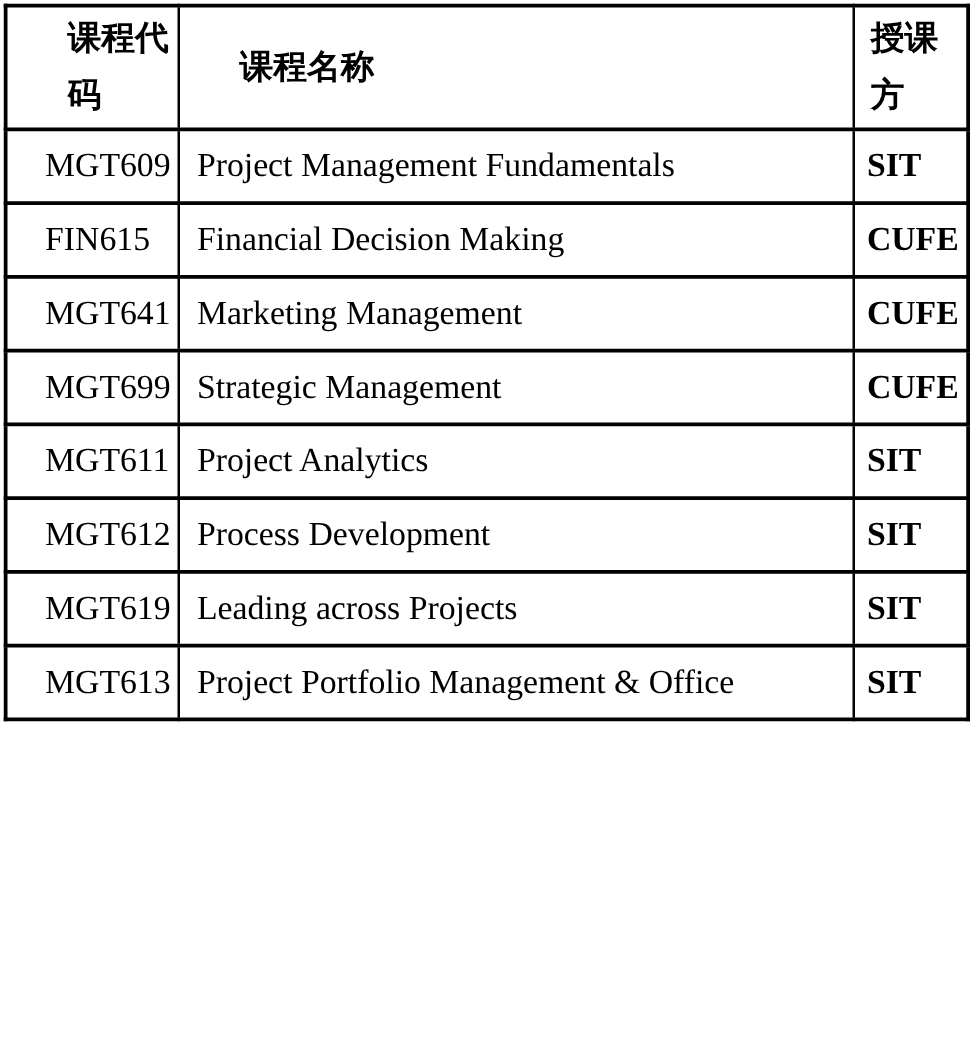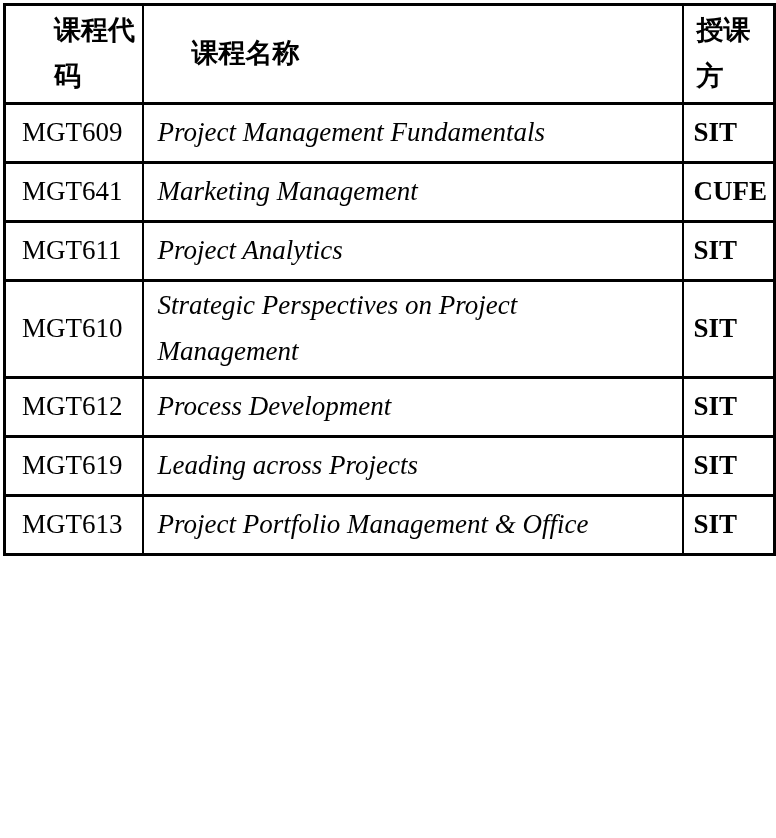--- a/index.html
+++ b/index.html
@@ -40,22 +40,22 @@
   thead th {
     height: 96px;
     font-weight: 700;
     padding: 0 6px 0 12px;
     line-height: 1.55;
   }
   thead th.h-name { }
   thead th.h-provider { padding-left: 13px; padding-right: 4px; }
 
   tbody td { height: 54px; }
-  tbody td.cell-code { padding-left: 16px; padding-right: 4px; }
-  tbody td.cell-name { padding-left: 14px; padding-right: 30px; font-style: italic; }
+  tbody td.cell-code { padding-left: 30px; padding-right: 4px; }
+  tbody td.cell-name { padding-left: 14px; padding-right: 30px; }
   tbody td.cell-provider { padding-left: 10px; padding-right: 2px; font-weight: bold; }
 </style>
 </head>
 <body>
 
 <table class="course-table">
   <colgroup>
     <col class="col-code">
     <col class="col-name">
     <col class="col-provider">
@@ -69,40 +69,45 @@
   </thead>
   <tbody>
   <tr>
     <td class="cell-code">MGT609</td>
     <td class="cell-name">Project Management Fundamentals</td>
     <td class="cell-provider">SIT</td>
   </tr>
 
 
 
+  <tr>
+    <td class="cell-code">FIN615</td>
+    <td class="cell-name">Financial Decision Making</td>
+    <td class="cell-provider">CUFE</td>
+  </tr>
 
   <tr>
     <td class="cell-code">MGT641</td>
     <td class="cell-name">Marketing Management</td>
     <td class="cell-provider">CUFE</td>
   </tr>
 
+  <tr>
+    <td class="cell-code">MGT699</td>
+    <td class="cell-name">Strategic Management</td>
+    <td class="cell-provider">CUFE</td>
+  </tr>
 
   <tr>
     <td class="cell-code">MGT611</td>
     <td class="cell-name">Project Analytics</td>
     <td class="cell-provider">SIT</td>
   </tr>
 
 
-  <tr>
-    <td class="cell-code">MGT610</td>
-    <td class="cell-name">Strategic Perspectives on Project Management</td>
-    <td class="cell-provider">SIT</td>
-  </tr>
 
   <tr>
     <td class="cell-code">MGT612</td>
     <td class="cell-name">Process Development</td>
     <td class="cell-provider">SIT</td>
   </tr>
 
   <tr>
     <td class="cell-code">MGT619</td>
     <td class="cell-name">Leading across Projects</td>

